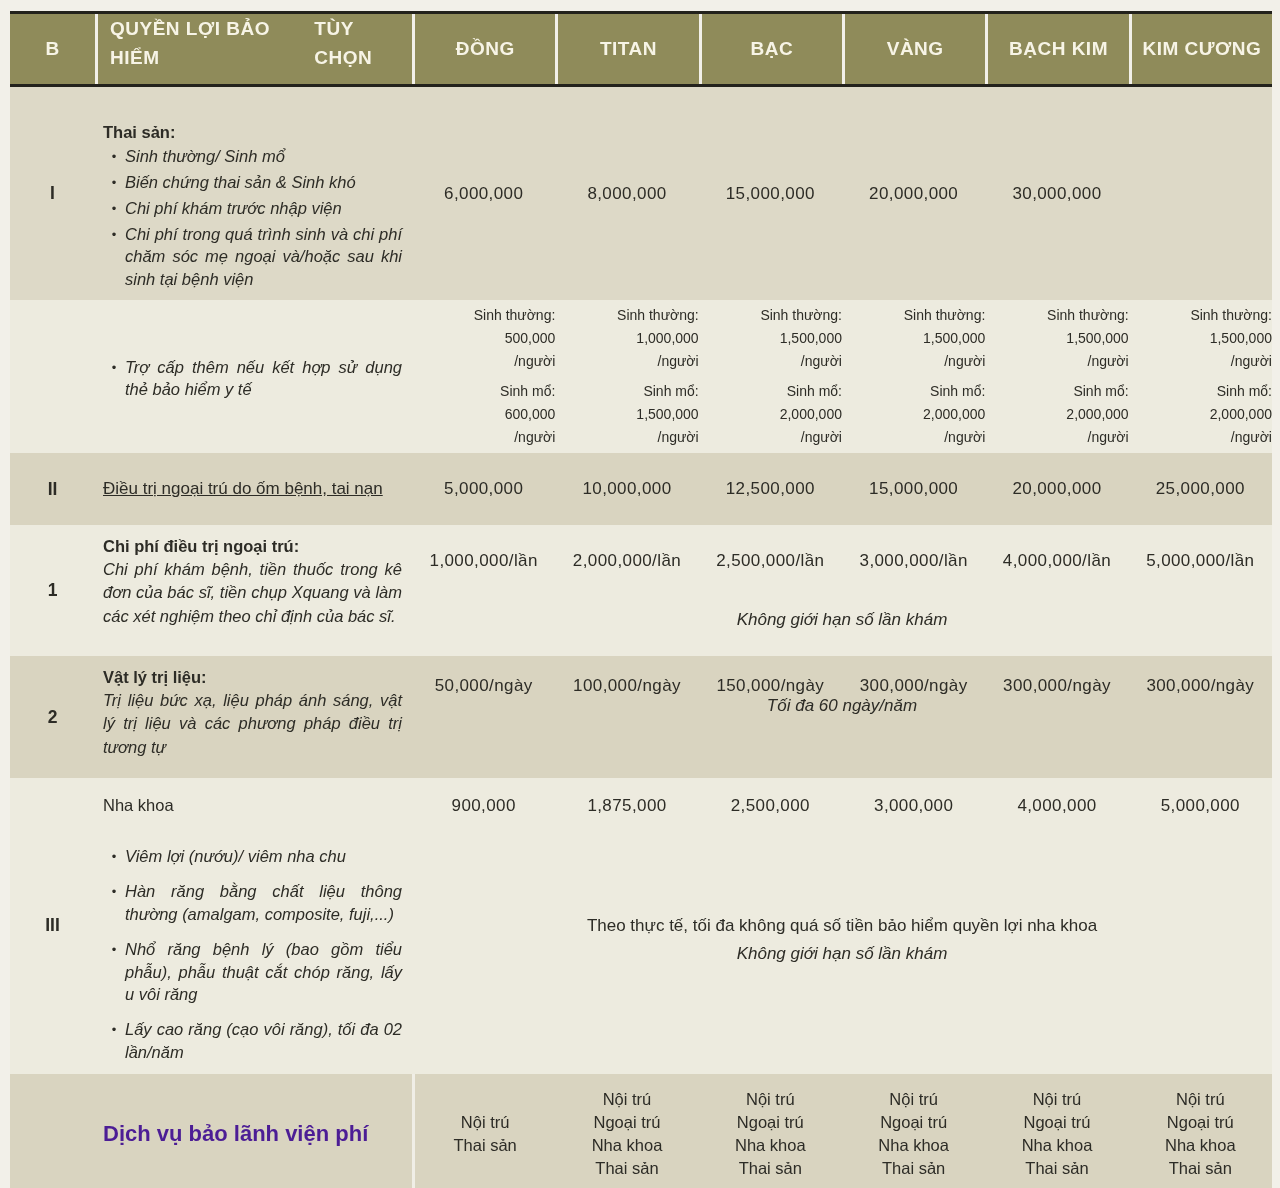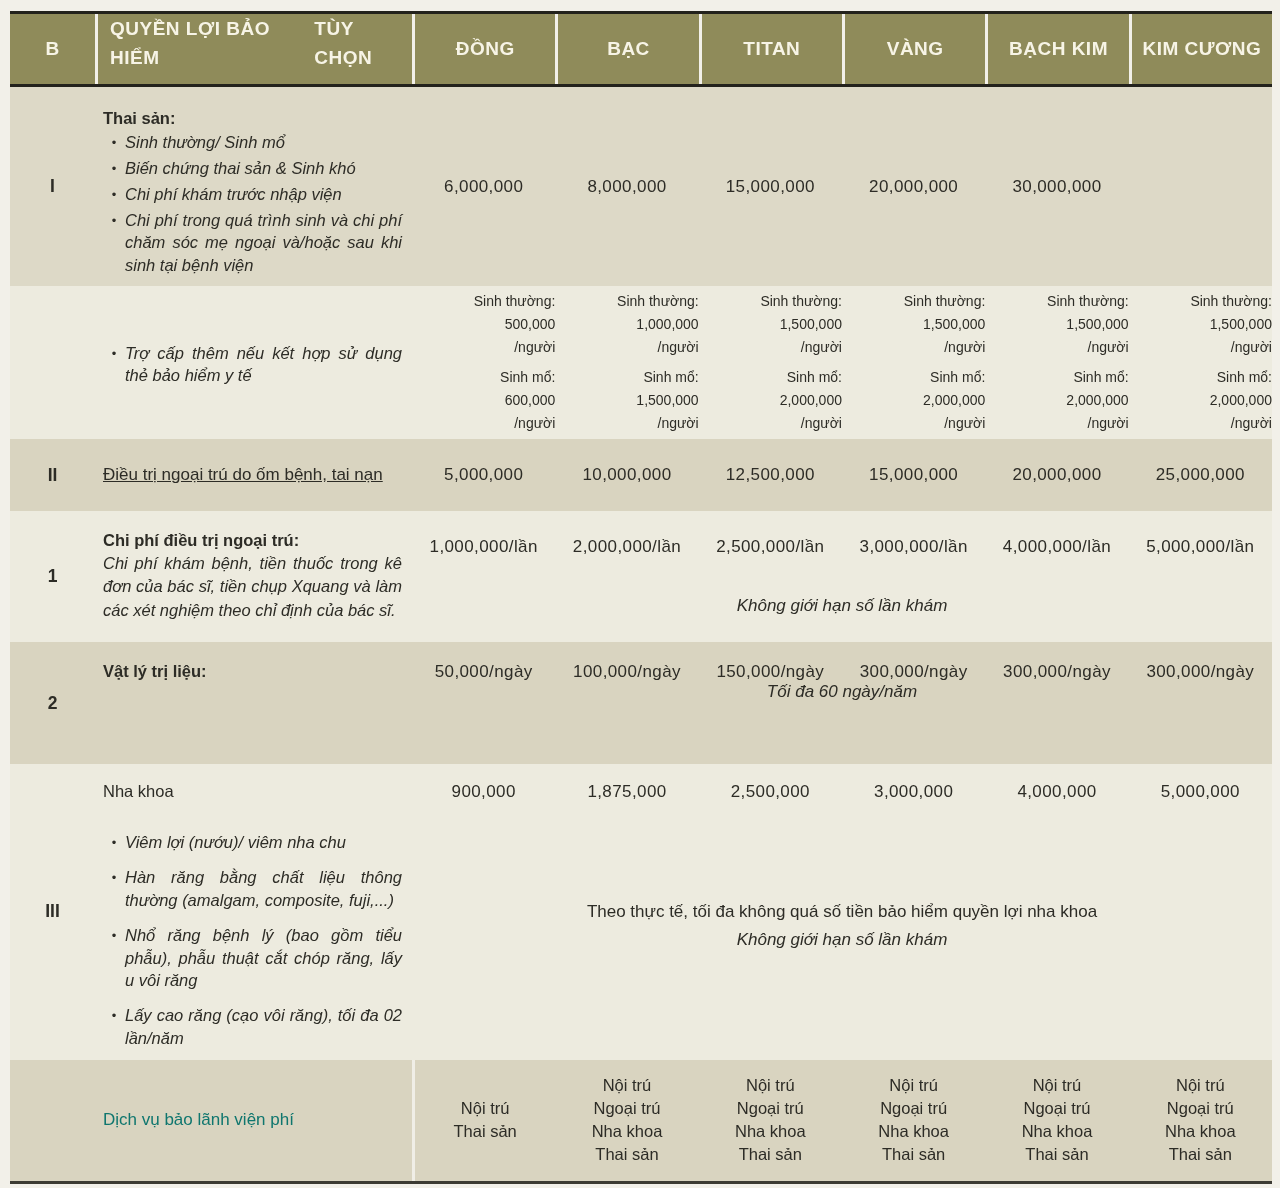--- a/index.html
+++ b/index.html
@@ -36,21 +36,21 @@
   .val-cell { display:flex; align-items:center; justify-content:center; font-size:17px; letter-spacing:.4px; }
   .ben-cell { padding:14px 10px 10px 8px; font-size:16.5px; }
   .b-title { font-weight:bold; font-size:16.5px; margin-bottom:2px; }
   .it { font-style:italic; }
   .li { display:flex; margin-top:3px; }
   .dot { width:22px; flex:0 0 22px; text-align:center; font-size:13px; line-height:23px; }
   .li-t { flex:1; font-style:italic; line-height:1.36; text-align:justify; }
 
   
   .sec1 { min-height:188px; }
-  .sec1 .ben-cell { padding-top:22px; }
+  .sec1 .ben-cell { padding-top:36px; }
 
   
   .subr { min-height:153px; }
   .subr .ben-cell { display:flex; align-items:center; padding-top:0; padding-bottom:0; }
   .sub-cell { display:flex; flex-direction:column; align-items:flex-end; justify-content:center; font-size:14px; line-height:23px; text-align:center; }
   .sub-cell .gap { margin-top:7px; }
 
   
   .sec2 { min-height:72px; }
   .sec2 .ben-cell { display:flex; align-items:center; padding-top:0; padding-bottom:0; font-size:17px;text-decoration:underline; }
@@ -59,35 +59,35 @@
   .subben { min-height:131px; }
   .subben2 { min-height:122px; }
   .merge-area { grid-column:3 / 9; display:flex; flex-direction:column; }
   .merge-vals { display:grid; grid-template-columns:repeat(6,1fr); }
   .merge-vals .v { display:flex; justify-content:center; font-size:17px; letter-spacing:.4px; }
   .subben .merge-vals { padding-top:26px; }
   .subben2 .merge-vals { padding-top:20px; }
   .note { text-align:center; font-style:italic; font-size:17px; }
   .subben .note { margin-top:39px; }
   .subben2 .note { }
-  .subben .ben-cell, .subben2 .ben-cell { padding-top:20px; }
+  .subben .ben-cell, .subben2 .ben-cell { padding-top:12px; }
   .desc { font-style:italic; line-height:1.4; text-align:justify; margin-top:1px; }
 
   
   .sec3 { min-height:285px; }
   .sec3 .ben-cell { padding-top:18px; }
   .sec3 .li { margin-top:12px; }
   .sec3 .li-t { line-height:1.38; }
   .sec3 .merge-vals { padding-top:18px; }
   .sec3-notes { margin-top:96px; text-align:center; line-height:28px; font-size:17px; }
 
   
   .guar { min-height:121px; }
   .guar .ben-cell { display:flex; align-items:center; padding-top:0; padding-bottom:0; }
-  .red-label { color:#0f766e; font-weight:normal; font-size:17px; }
+  .red-label { color:#4c1d95; font-weight:bold; font-size:22px; }
   .g-cell { display:flex; flex-direction:column; align-items:center; justify-content:center; font-size:16.5px; line-height:23px; text-align:center; }
   .g-first { border-left:3px solid #f0eee6; }
 </style>
 </head>
 <body>
 
 <div class="page">
   <div class="table">
 
     <div class="grid hrow">
@@ -95,24 +95,24 @@
           <span>B</span>
         </div>
       <div class="hcell hbenefit">
         <div>QUYỀN LỢI BẢO HIỂM</div>
         <div>TÙY CHỌN</div>
       </div>
       <div class="hcell">
           <span>ĐỒNG</span>
         </div>
       <div class="hcell">
+          <span>TITAN</span>
+        </div>
+      <div class="hcell">
           <span>BẠC</span>
-        </div>
-      <div class="hcell">
-          <span>TITAN</span>
         </div>
       <div class="hcell">
           <span>VÀNG</span>
         </div>
       <div class="hcell">
           <span>BẠCH KIM</span>
         </div>
       <div class="hcell">
           <span>KIM CƯƠNG</span>
         </div>
@@ -231,20 +231,21 @@
           <div class="v">5,000,000/lần</div>
         </div>
         <div class="note">Không giới hạn số lần khám</div>
       </div>
     </div>
 
     <div class="grid row-tan subben2">
       <div class="no-cell">2</div>
       <div class="ben-cell">
         <div class="b-title">Vật lý trị liệu:</div>
+        <div class="desc">Trị liệu bức xạ, liệu pháp ánh sáng, vật lý trị liệu và các phương pháp điều trị tương tự</div>
       </div>
       <div class="merge-area">
         <div class="merge-vals">
           <div class="v">50,000/ngày</div>
           <div class="v">100,000/ngày</div>
           <div class="v">150,000/ngày</div>
           <div class="v">300,000/ngày</div>
           <div class="v">300,000/ngày</div>
           <div class="v">300,000/ngày</div>
         </div>

